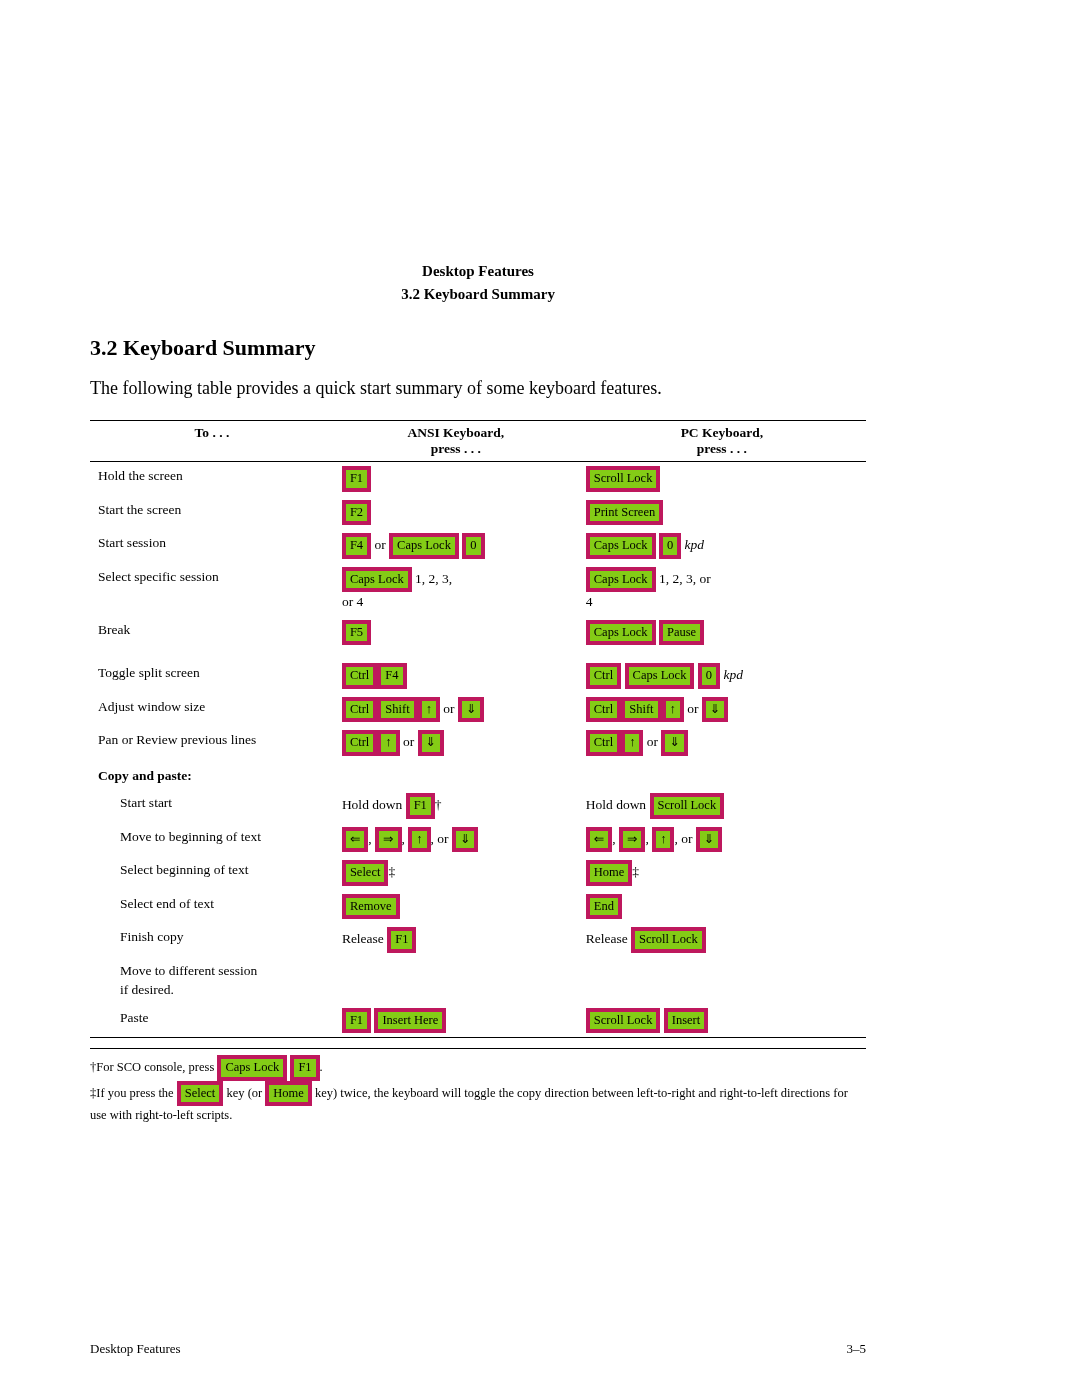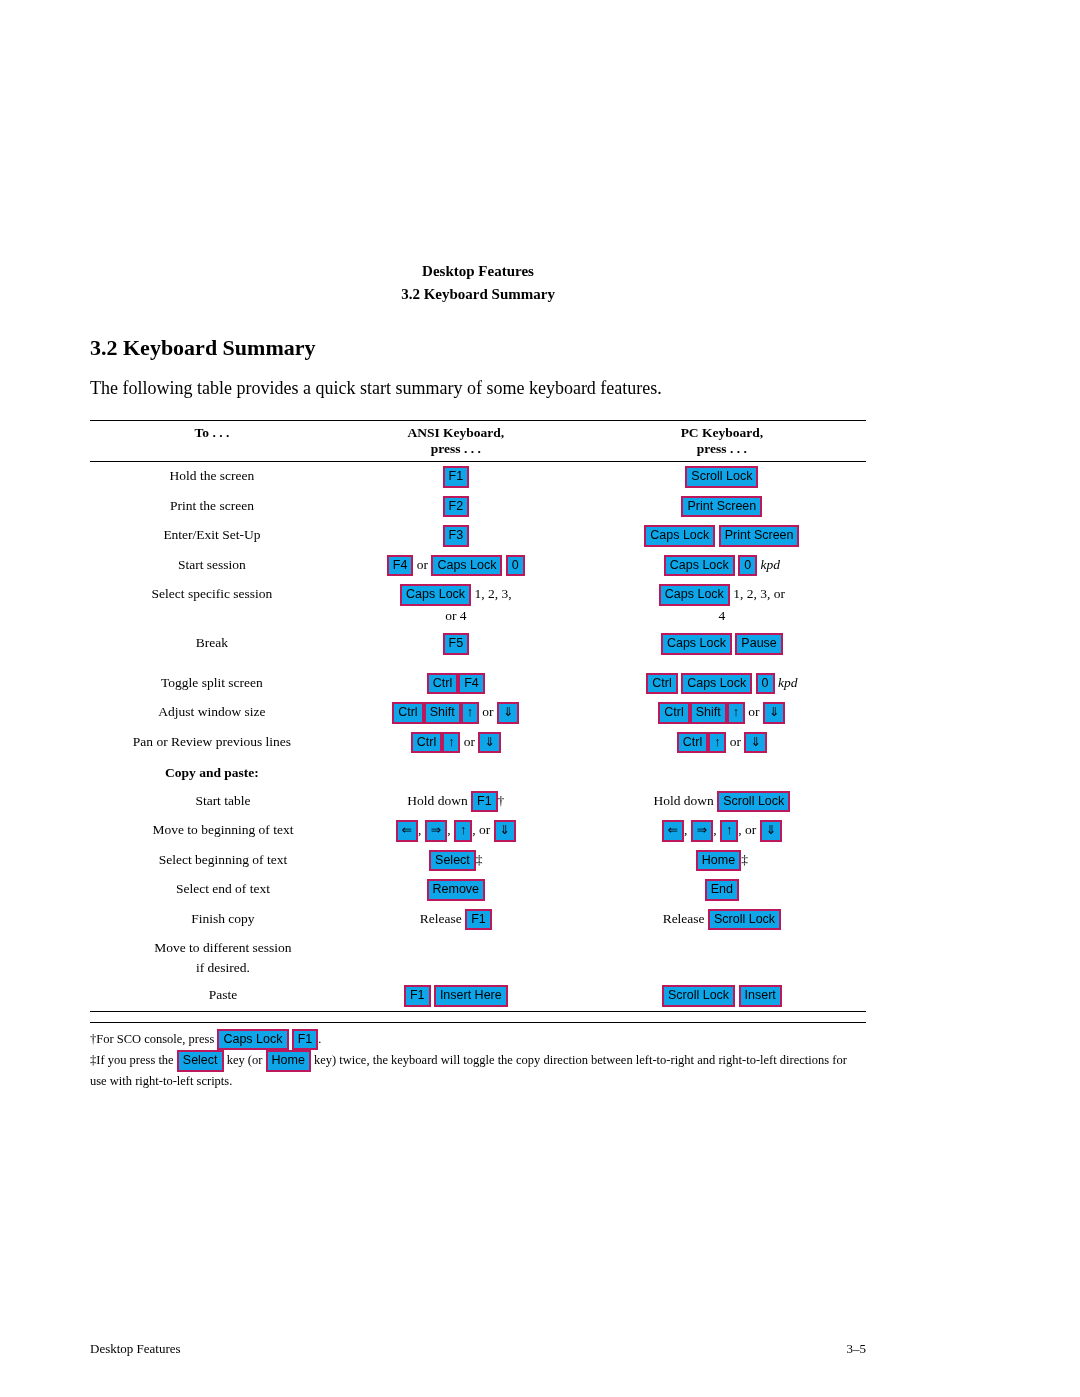--- a/index.html
+++ b/index.html
@@ -62,25 +62,25 @@
     }
     table.main-table .col-pc {
       width: 260px;
     }
     .th-label {
       font-weight: bold;
       font-size: 13.5px;
     }
     kbd {
       display: inline-block;
-      border: 2px solid #be185d;
+      border: 4px solid #be185d;
       padding: 0px 4px;
-      font-family: Liberation Sans, sans-serif;
+      font-family: Liberation Serif, serif;
       font-size: 12.5px;
-      background: #0ea5e9;
+      background: #84cc16;
       line-height: 1.4;
     }
     .row-indent td:first-child {
       padding-left: 30px;
     }
     .footnotes {
       margin-top: 10px;
       font-size: 12.5px;
       line-height: 1.5;
       border-top: 1px solid #000;
@@ -89,21 +89,21 @@
     .footer-line {
       position: absolute;
       bottom: 40px;
       left: 90px;
       right: 90px;
       display: flex;
       justify-content: space-between;
       font-size: 13px;
     }
     .italic { font-style: italic; }
-    td { line-height: 1.45; text-align: center; }
+    td { line-height: 1.45; }
   </style>
 </head>
 <body>
 
 <div class="page">
 
   <div class="header-section">
     <div class="header-title">
       <span>Desktop Features</span><br>
       <span>3.2 Keyboard Summary</span>
@@ -134,30 +134,25 @@
     </thead>
     <tbody>
 
       <tr>
         <td>Hold the screen</td>
         <td><kbd>F1</kbd></td>
         <td><kbd>Scroll Lock</kbd></td>
       </tr>
 
       <tr>
-        <td>Print the screen</td>
+        <td>Start the screen</td>
         <td><kbd>F2</kbd></td>
         <td><kbd>Print Screen</kbd></td>
       </tr>
 
-      <tr>
-        <td>Enter/Exit Set-Up</td>
-        <td><kbd>F3</kbd></td>
-        <td><kbd>Caps Lock</kbd> <kbd>Print Screen</kbd></td>
-      </tr>
 
       <tr>
         <td>Start session</td>
         <td><kbd>F4</kbd> or <kbd>Caps Lock</kbd> <kbd>0</kbd></td>
         <td><kbd>Caps Lock</kbd> <kbd>0</kbd> <span class="italic">kpd</span></td>
       </tr>
 
       <tr>
         <td>Select specific session</td>
         <td><kbd>Caps Lock</kbd> 1, 2, 3,<br>or 4</td>
@@ -192,21 +187,21 @@
         <td><kbd>Ctrl</kbd><kbd>↑</kbd> or <kbd>⇓</kbd></td>
       </tr>
 
       <tr>
         <td style="font-weight:bold;padding-top:6px;">Copy and paste:</td>
         <td></td>
         <td></td>
       </tr>
 
       <tr class="row-indent">
-        <td style="padding-left:30px;">Start table</td>
+        <td style="padding-left:30px;">Start start</td>
         <td>Hold down <kbd>F1</kbd>†</td>
         <td>Hold down <kbd>Scroll Lock</kbd></td>
       </tr>
 
       <tr class="row-indent">
         <td style="padding-left:30px;">Move to beginning of text</td>
         <td><kbd>⇐</kbd>, <kbd>⇒</kbd>, <kbd>↑</kbd>, or <kbd>⇓</kbd></td>
         <td><kbd>⇐</kbd>, <kbd>⇒</kbd>, <kbd>↑</kbd>, or <kbd>⇓</kbd></td>
       </tr>
 

